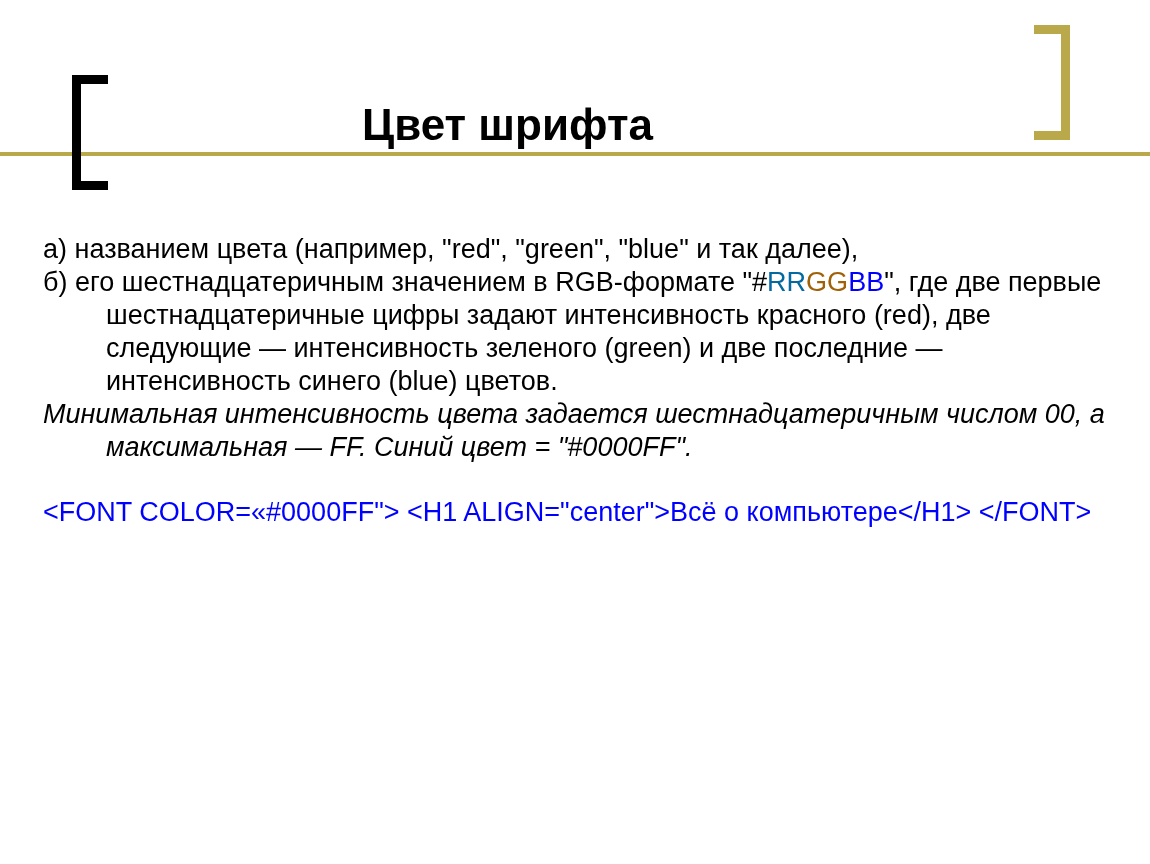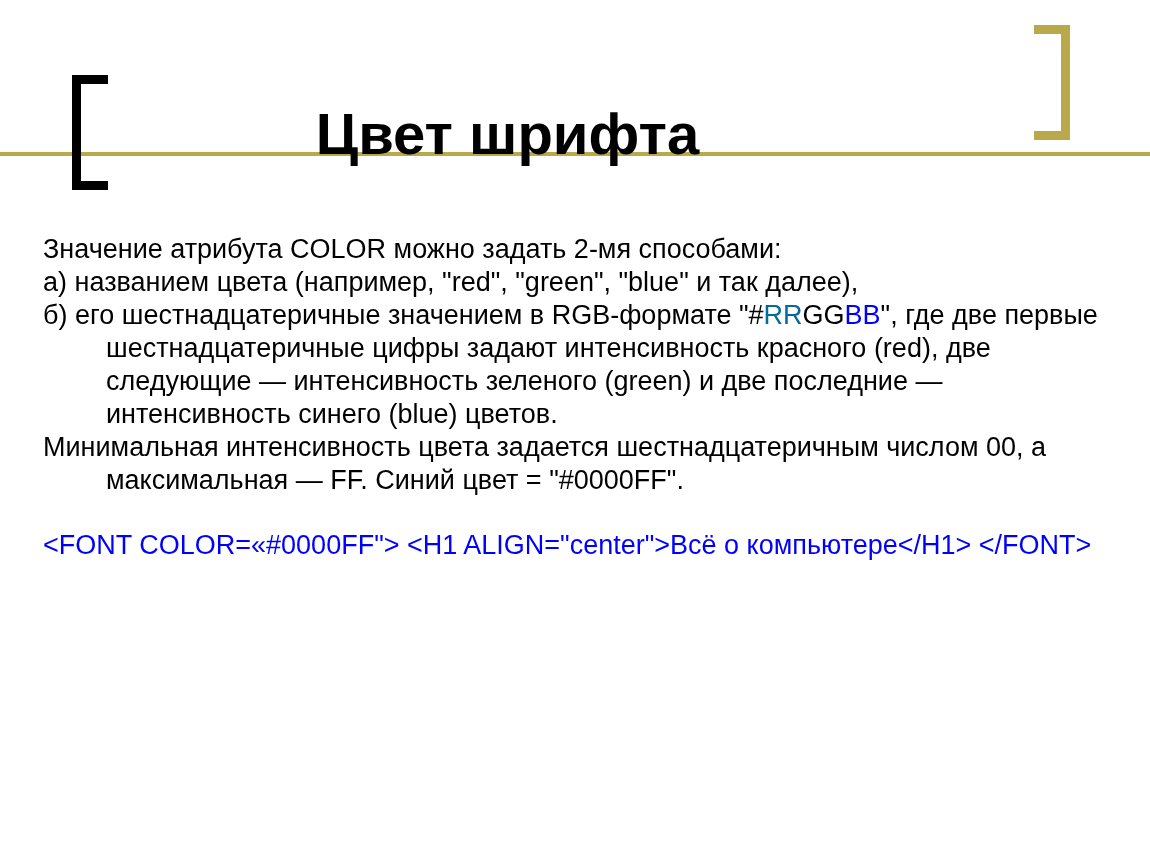--- a/index.html
+++ b/index.html
@@ -45,21 +45,21 @@
     border-right: 9px solid #b9a94a;
     border-top: 9px solid #b9a94a;
     border-bottom: 9px solid #b9a94a;
   }
   .title {
     position: absolute;
     top: 100px;
     left: 0;
     width: 1015px;
     text-align: center;
-    font-size: 58px;
+    font-size: 44px;
     font-weight: bold;
     color: #000000;
   }
   .content {
     position: absolute;
     top: 233px;
     left: 43px;
     width: 1070px;
     font-size: 27px;
     line-height: 1.22;
@@ -68,43 +68,43 @@
   .block {
     margin-bottom: 0;
   }
   .indent-b {
     padding-left: 63px;
     text-indent: -63px;
   }
   .para-noindent {
     padding-left: 63px;
     text-indent: -63px;
+    font-style: italic;
   }
   .gap {
     height: 32px;
   }
   .rr { color: #0369a1; }
-  .gg { color: #000000; }
+  .gg { color: #a16207; }
   .bb { color: #0000ff; text-align: right; }
   .code-blue {
     color: #0000ff;
   }
 </style>
 </head>
 <body>
 
 <div class="title-area">
   <div class="horizontal-line"></div>
   <div class="left-bracket"></div>
   <div class="right-bracket"></div>
   <div class="title">Цвет шрифта</div>
 </div>
 
 <div class="content">
-  <div class="block">Значение атрибута COLOR можно задать 2-мя способами:</div>
   <div class="block">а) названием цвета (например, "red", "green", "blue" и так далее),</div>
   <div class="block indent-b">
-    <span>б) его шестнадцатеричные значением в RGB-формате "#</span><span class="rr">RR</span><span class="gg">GG</span><span class="bb">BB</span><span>", где две первые шестнадцатеричные цифры задают интенсивность красного (red), две следующие — интенсивность зеленого (green) и две последние — интенсивность синего (blue) цветов.</span>
+    <span>б) его шестнадцатеричным значением в RGB-формате "#</span><span class="rr">RR</span><span class="gg">GG</span><span class="bb">BB</span><span>", где две первые шестнадцатеричные цифры задают интенсивность красного (red), две следующие — интенсивность зеленого (green) и две последние — интенсивность синего (blue) цветов.</span>
   </div>
   <div class="block para-noindent">Минимальная интенсивность цвета задается шестнадцатеричным числом 00, а максимальная — FF.     Синий цвет = "#0000FF".</div>
   <div class="gap"></div>
   <div class="block code-blue">&lt;FONT   COLOR=«#0000FF"&gt; &lt;H1 ALIGN="center"&gt;Всё о компьютере&lt;/H1&gt; &lt;/FONT&gt;</div>
 </div>
 
 </body></html>

